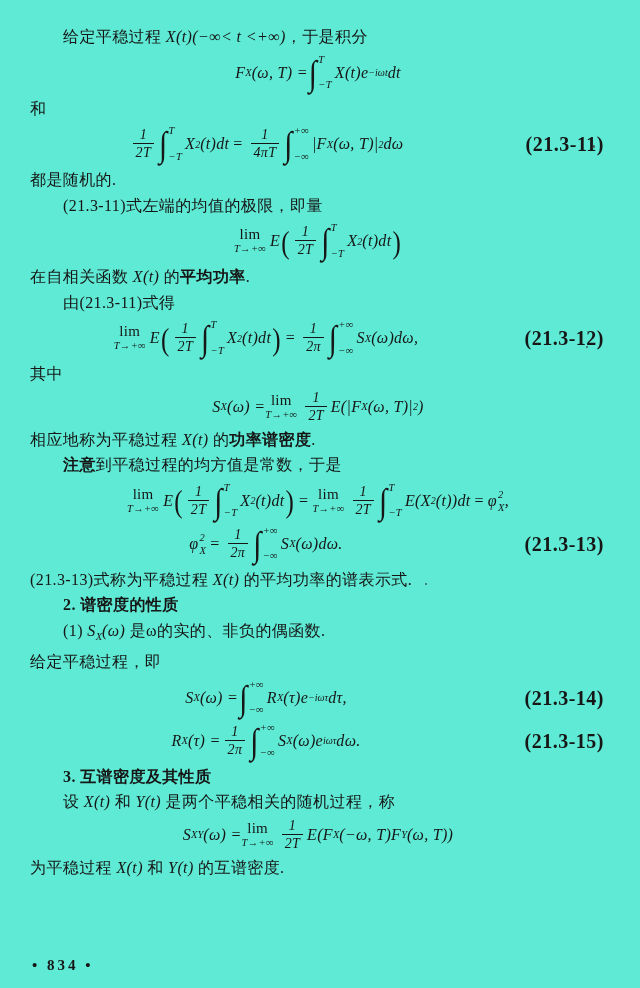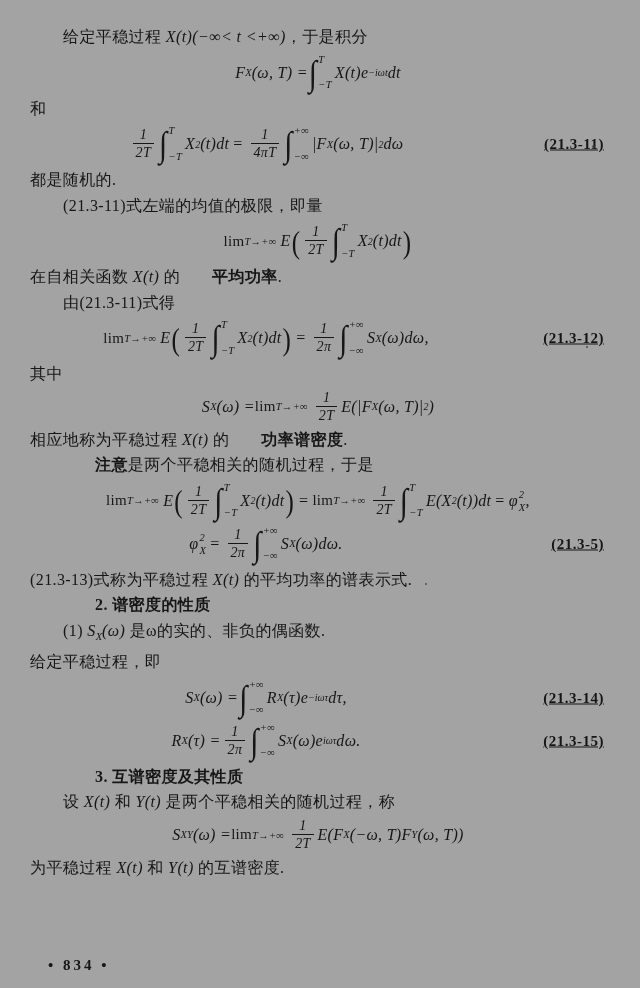--- a/index.html
+++ b/index.html
@@ -1,45 +1,45 @@
 <!DOCTYPE html>
 <html><head>
 <meta charset="utf-8">
 <style>
   * { margin:0; padding:0; box-sizing:border-box; }
   html, body { width:640px; background:#fbfbf8; }
   body { font-family:"Liberation Serif","DejaVu Serif",serif; color:#161616; }
-  .page { position:relative; width:640px; height:988px; padding:24px 34px 0 30px; overflow:hidden; background:#a3a3a3; }
+  .page { position:relative; width:640px; height:988px; padding:24px 34px 0 30px; overflow:hidden; background:#5eead4; }
   .txt { font-size:16px; line-height:25.5px; letter-spacing:0.4px; }
   .ind { padding-left:33px; }
   .mvar { font-style:italic; }
-  .b { font-weight:bold;margin-left:32px; }
+  .b { font-weight:bold; }
   sub { font-size:10.5px; font-style:italic; letter-spacing:0; }
   sup { font-size:10px; font-style:italic; letter-spacing:0; }
   .eq { display:flex; justify-content:center; align-items:center; position:relative;
         margin:3px 0; font-size:16px; font-style:italic; letter-spacing:0.3px; white-space:nowrap; }
   .eq.numbered { padding-right:104px; }
   .plain { font-style:normal; padding:0 4px; }
   .eqno { position:absolute; right:2px; top:50%; transform:translateY(-50%);
-          font-style:normal; font-weight:bold; font-size:15px; letter-spacing:0.5px;text-decoration:underline; }
+          font-style:normal; font-weight:bold; font-size:20px; letter-spacing:0.5px; }
   .frac { display:inline-flex; flex-direction:column; align-items:center; line-height:1.15;
           font-size:14px; margin:0 4px; font-style:italic; }
   .frac .num { padding:0 2px; }
   .frac .den { border-top:1.3px solid #161616; padding:1px 3px 0;font-family:Liberation Serif, serif; }
   .intwrap { display:inline-flex; align-items:center; margin:0 3px 0 1px; }
   .int { font-style:normal; font-size:30px; line-height:34px; transform:scaleY(1.18); }
   .lims { display:inline-flex; flex-direction:column; justify-content:space-between;
           height:40px; font-size:10.5px; line-height:1; margin-left:1px; padding:2px 0; }
-  .limwrap { display:inline-flex; flex-direction:row; align-items:center; line-height:1; margin:0 4px 0 0;text-align:right; }
+  .limwrap { display:inline-flex; flex-direction:column; align-items:center; line-height:1; margin:0 4px 0 0;text-align:right; }
   .limwrap .limtxt { font-style:normal; font-size:15px; }
   .limwrap .limsub { font-size:10.5px; margin-top:2px; }
   .bigp { font-style:normal; font-size:25px; transform:scaleY(1.3); line-height:1; margin:0 1px; font-weight:400; }
   .supsub { display:inline-flex; flex-direction:column; align-items:flex-start; justify-content:center;
             font-size:10.5px; line-height:1.25; margin-left:1px; }
-  .footer { position:absolute; left:48px; bottom:14px; font-size:15px; letter-spacing:3px; font-weight:bold; }
+  .footer { position:absolute; left:32px; bottom:14px; font-size:15px; letter-spacing:3px; font-weight:bold; }
   .speck { position:absolute; width:3px; height:3px; border-radius:50%; background:#3a3a3a; opacity:.8; }
 </style>
 </head>
 <body>
 
 <div class="page">
 
   <div class="txt ind"><span>给定平稳过程 </span><span class="mvar">X(t)(−∞&lt; t &lt;+∞)</span><span>，于是积分</span></div>
 
   <div class="eq">
@@ -183,21 +183,21 @@
       </span>
     <span class="mvar">E(|F</span>
       <sub>X</sub>
       <span class="mvar">(ω, T)|</span>
       <sup>2</sup>
       <span class="mvar">)</span>
   </div>
 
   <div class="txt"><span>相应地称为平稳过程 </span><span class="mvar">X(t)</span><span> 的</span><span class="b">功率谱密度</span><span>.</span></div>
 
-  <div class="txt ind"><span class="b">注意</span><span>是两个平稳相关的随机过程，于是</span></div>
+  <div class="txt ind"><span class="b">注意</span><span>到平稳过程的均方值是常数，于是</span></div>
 
   <div class="eq">
     <span class="limwrap">
         <span class="limtxt">lim</span>
         <span class="limsub">T→+∞</span>
       </span>
     <span class="mvar">E</span>
     <span class="bigp">(</span>
     <span class="frac">
         <span class="num">1</span>
@@ -257,21 +257,21 @@
     <span class="intwrap">
         <span class="int">∫</span>
         <span class="lims">
           <span>+∞</span>
           <span>−∞</span>
         </span>
       </span>
     <span class="mvar">S</span>
       <sub>X</sub>
       <span class="mvar">(ω)dω.</span>
-    <span class="eqno">(21.3-5)</span>
+    <span class="eqno">(21.3-13)</span>
   </div>
 
   <div class="txt"><span>(21.3-13)式称为平稳过程 </span><span class="mvar">X(t)</span><span> 的平均功率的谱表示式.</span></div>
 
   <div class="txt ind"><span class="b">2. 谱密度的性质</span></div>
 
   <div class="txt ind"><span>(1) </span><span class="mvar">S</span><sub>X</sub><span class="mvar">(ω)</span><span> 是ω的实的、非负的偶函数.</span></div>
 
 
   <div class="txt"><span>给定平稳过程，即</span></div>

